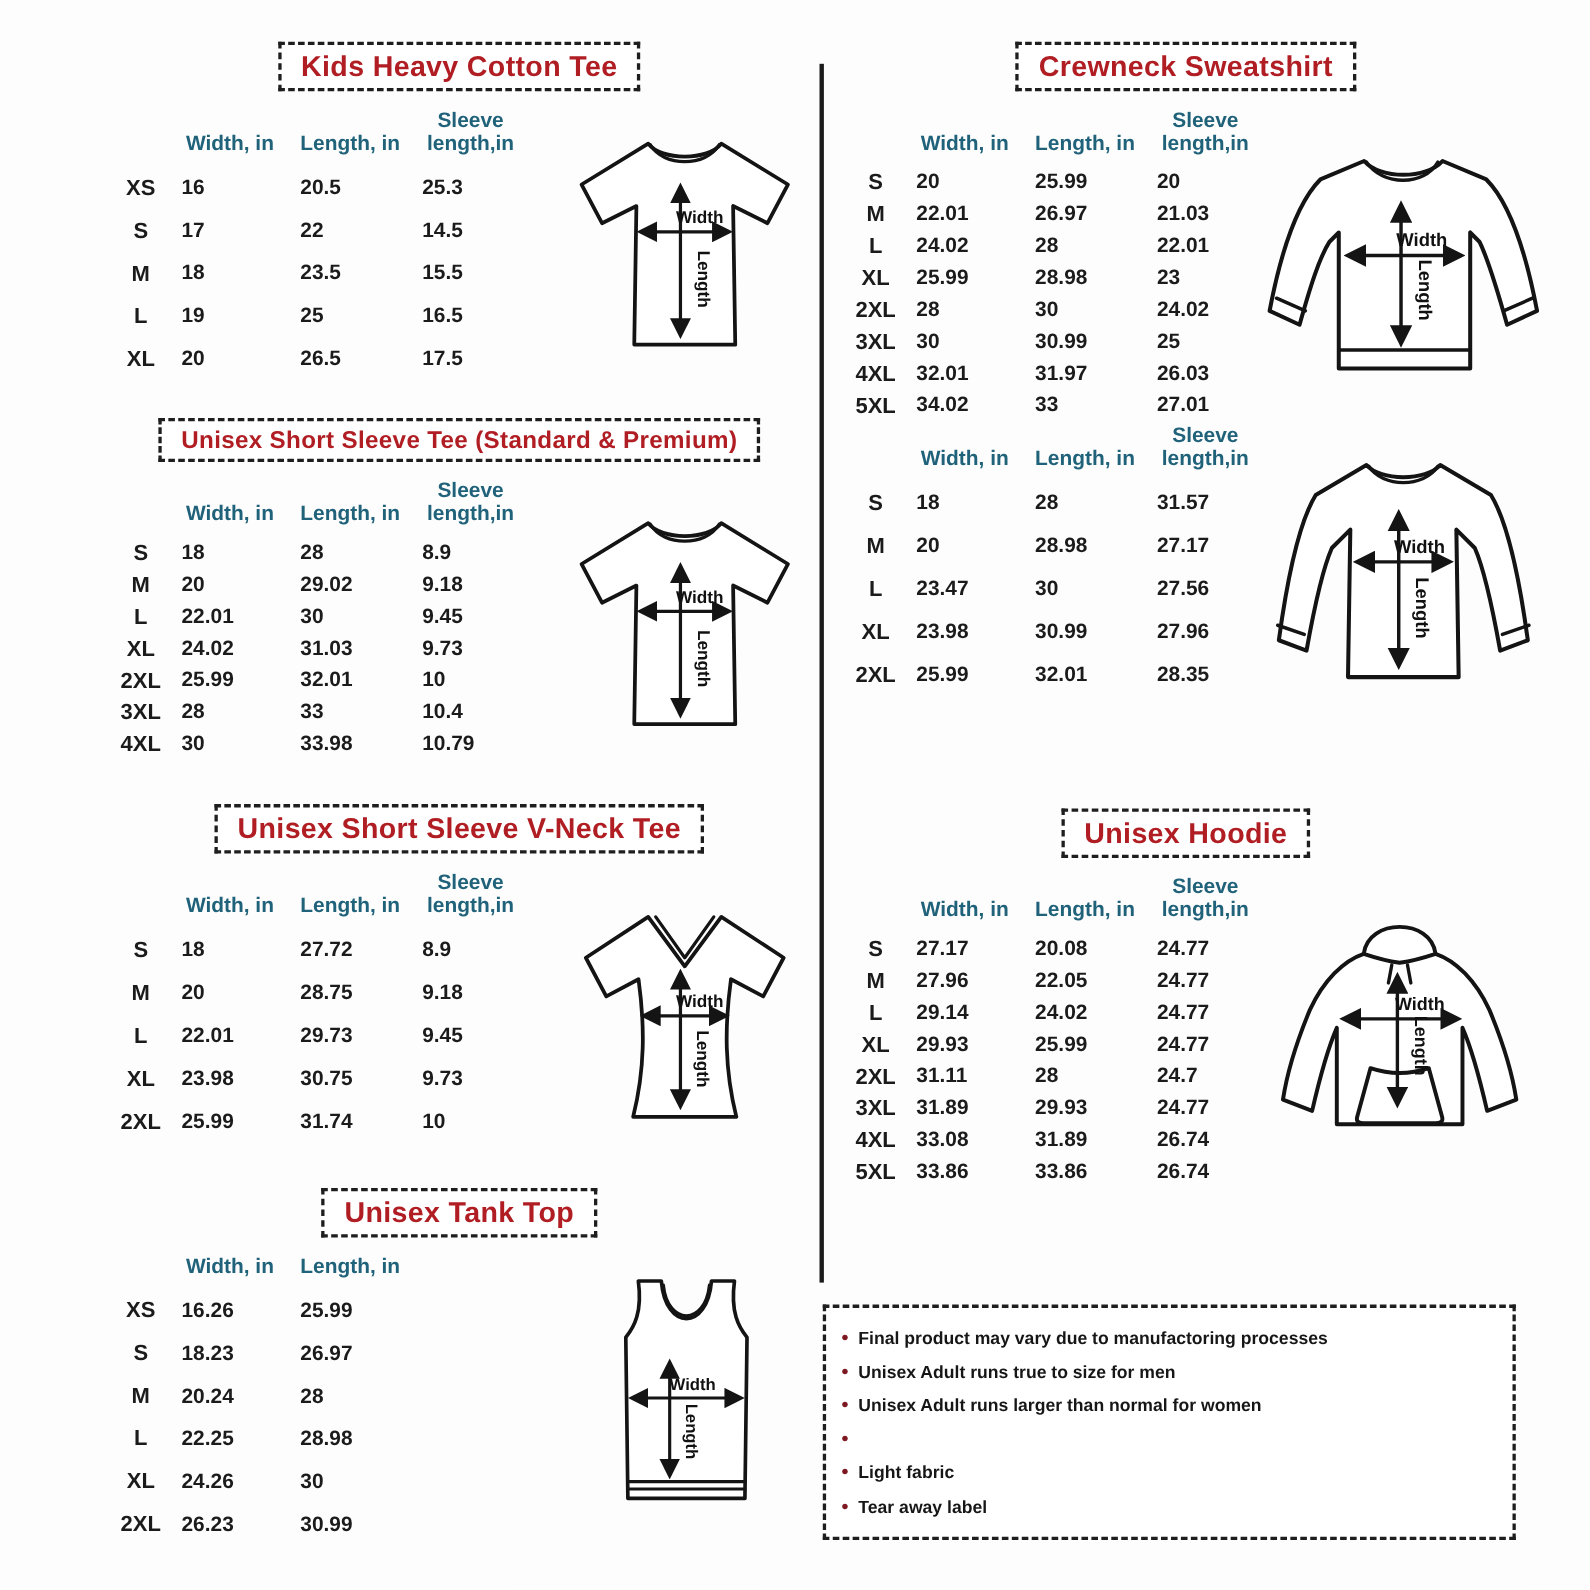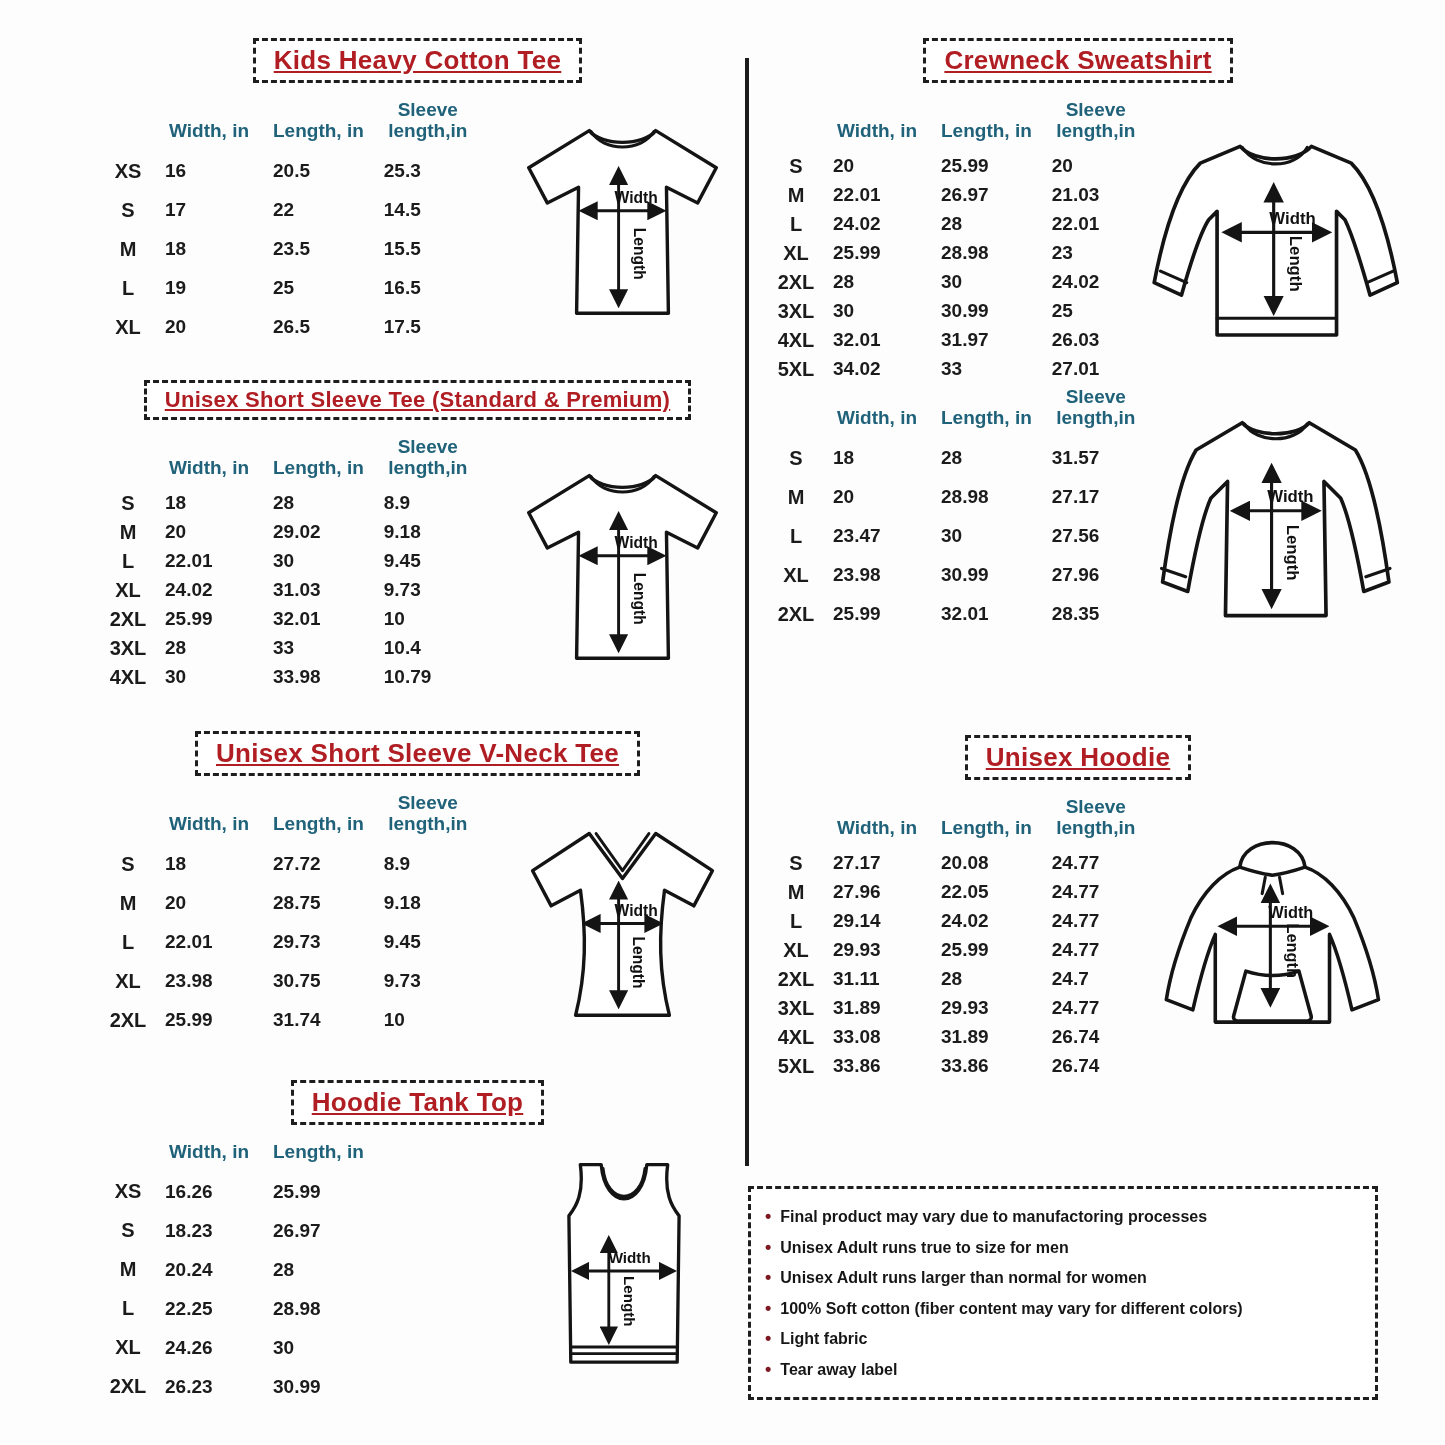--- a/index.html
+++ b/index.html
@@ -6,21 +6,21 @@
   #canvas {
     position:relative; width:1445px; height:1445px;
     background:#fdfdfd; overflow:hidden;
     font-family:"Liberation Sans", sans-serif; color:#1b1b1b;
   }
   .divider { position:absolute; left:745px; top:58px; width:4px; height:1108px; background:#1b1b1b; }
 
   .panel { position:absolute; }
   .title-wrap { text-align:center; margin-bottom:10px; }
   .title-box { display:inline-block; border:3px dashed #1e1e1e; padding:4px 18px; background:#ffffff; }
-  .title { color:var(--red,#b01e24); font-weight:bold; font-size:26px; letter-spacing:.3px; white-space:nowrap;text-decoration:underline; }
+  .title { color:var(--red,#b01e24); font-weight:bold; font-size:26px; letter-spacing:.3px; white-space:nowrap; }
   #sec-unisex-short-sleeve-tee .title { font-size:22px; }
 
   .content { display:flex; align-items:flex-start; }
   table.size-table { border-collapse:collapse; margin-left:12px; flex:0 0 auto; }
   th.size-head { width:46px; }
   th.col-head {
     color:var(--teal,#20627a); font-size:19px; font-weight:bold; text-align:center;
     padding:6px 10px 10px 10px; white-space:pre-line; line-height:1.12; vertical-align:bottom;margin-top:40px;
   }
   th.size { font-size:20px; font-weight:bold; text-align:center; padding:4px 8px 4px 2px; }
@@ -71,21 +71,20 @@
         <div class="note-row">
           <span class="bullet">•</span>
           <span>Unisex Adult runs true to size for men</span>
         </div>
         <div class="note-row">
           <span class="bullet">•</span>
           <span>Unisex Adult runs larger than normal for women</span>
         </div>
         <div class="note-row">
           <span class="bullet">•</span>
-          <span>100% Soft cotton (fiber content may vary for different colors)</span>
         </div>
         <div class="note-row">
           <span class="bullet">•</span>
           <span>Light fabric</span>
         </div>
         <div class="note-row">
           <span class="bullet">•</span>
           <span>Tear away label</span>
         </div>
       </div>
@@ -299,21 +298,21 @@
   <line x1="116" y1="72" x2="116" y2="196" stroke="#141414" stroke-width="3" marker-start="url(#ah-vn)" marker-end="url(#ah-vn)"></line>
   <text x="134" y="104" text-anchor="middle">Width</text>
   <text x="131" y="152" text-anchor="middle" transform="rotate(90 131 152)">Length</text>
           </svg>
         </div>
     </div>
   </section>
     <section class="panel airy" id="sec-unisex-tank-top">
     <div class="title-wrap">
       <div class="title-box">
-        <span class="title">Hoodie Tank Top</span>
+        <span class="title">Unisex Tank Top</span>
       </div>
     </div>
     <div class="content">
       <table class="size-table">
         <thead>
             <tr class="header-row">
               <th class="size-head"></th>
               <th class="col-head">Width, in</th>
               <th class="col-head">Length, in</th>
             </tr>

